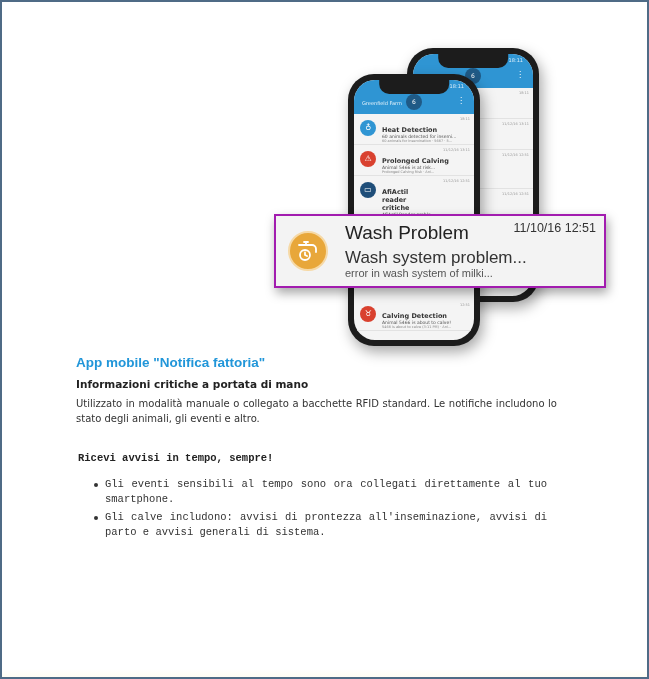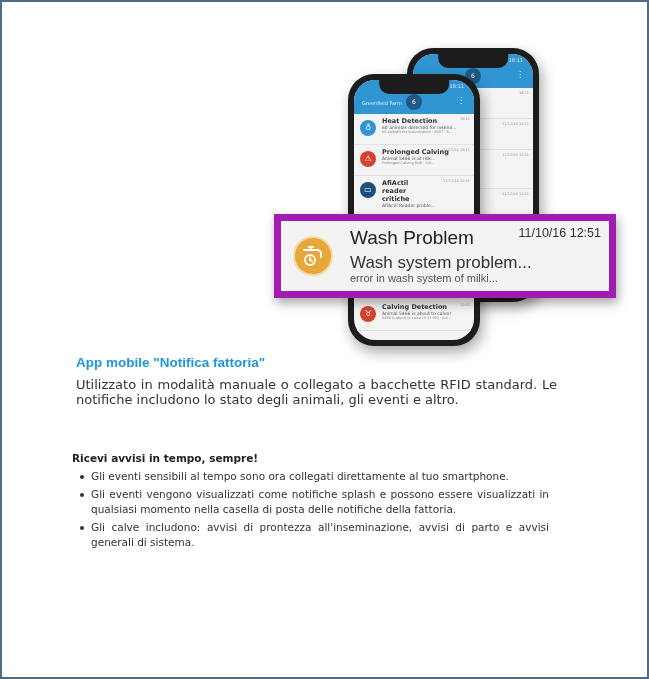--- a/index.html
+++ b/index.html
@@ -45,30 +45,30 @@
     .phone-back { left: 135px; top: 6px; width: 132px; height: 254px; }
     .phone-front { left: 76px; top: 32px; width: 132px; height: 272px; z-index: 2; }
     .notif-list { position: absolute; left: 0; right: 0; top: 34px; }
     .notif-item {
       position: relative; height: 30px; border-bottom: 1px solid #e2e2e2; padding-left: 28px;
     }
     .notif-item .ico {
       position: absolute; left: 6px; top: 6px; width: 16px; height: 16px; border-radius: 50%;
       color: #fff; font-size: 8px; line-height: 16px; text-align: center;
     }
-    .notif-item .t { font-size: 6.5px; color: #333; font-weight: bold; padding-top: 3px; white-space: nowrap; overflow: hidden; }
+    .notif-item .t { font-size: 6.5px; color: #333; font-weight: bold; padding-top: 12px; white-space: nowrap; overflow: hidden; }
     .notif-item .s { font-size: 4.5px; color: #555; white-space: nowrap; overflow: hidden; }
     .notif-item .s2 { font-size: 3.5px; color: #888; white-space: nowrap; overflow: hidden; }
     .notif-item .d { position: absolute; right: 4px; top: 3px; font-size: 3.5px; color: #999; }
     .notif-item.tall { height: 38px; }
     .calving-item { position: absolute; left: 0; right: 0; top: 220px; }
 
     .toast {
       position: absolute; left: 2px; top: 172px; width: 328px; height: 70px; z-index: 5;
-      background: #f3f3f3; border: 7px solid #a21caf;
+      background: #f3f3f3; border: 2px solid #a21caf;
       box-shadow: 2px 5px 10px rgba(0,0,0,0.35);
     }
     .toast .toast-icon {
       position: absolute; left: 12px; top: 15px; width: 40px; height: 40px; border-radius: 50%;
       background: #e8a73a; border: 2px solid #f6d9a6; box-sizing: border-box;
       display: flex; align-items: center; justify-content: center;
     }
     .toast .toast-title {
       position: absolute; left: 69px; top: 6px; font-family: "Liberation Sans", sans-serif;
       font-size: 19px; color: #222;
@@ -89,25 +89,25 @@
     
     .content { position: absolute; left: 74px; top: 352px; width: 481px; }
     .app-title {
       font-family: "Liberation Sans", sans-serif; font-weight: bold; font-size: 13.5px;
       color: #2196d9; margin: 0 0 6px 0; line-height: 17px;
     }
     .subtitle {
       font-size: 10.5px; font-weight: bold; color: #222; margin: 0 0 5px 0; line-height: 14px;
     }
     .para {
-      font-size: 13px; color: #333; line-height: 15px; margin: 0; text-align: justify;
-    }
-    .section2 { position: absolute; left: 70px; top: 449px; width: 481px; }
+      font-size: 10px; color: #333; line-height: 15px; margin: 0; text-align: justify;
+    }
+    .section2 { position: absolute; left: 76px; top: 449px; width: 481px; font-family: Liberation Mono, monospace; }
     .section2 .subtitle { margin-bottom: 3px; }
-    .bullets { list-style: none; margin: 4px; padding: 0; }
+    .bullets { list-style: none; margin: 12px; padding: 0; }
     .bullets li {
       position: relative; padding-left: 15px; font-size: 10.5px; color: #333; line-height: 15px;
       margin-bottom: 3px; text-align: justify;
     }
     .bullets li .bullet-dot {
       position: absolute; left: 4px; top: 6px; width: 4px; height: 4px; border-radius: 50%; background: #333;
     }
   </style>
 </head>
 <body>
@@ -209,26 +209,26 @@
       </div>
       <div class="toast-title">Wash Problem</div>
       <div class="toast-time">11/10/16 12:51</div>
       <div class="toast-sub">Wash system problem...</div>
       <div class="toast-detail">error in wash system of milki...</div>
     </div>
   </div>
 
   <div class="content">
     <h2 class="app-title">App mobile "Notifica fattoria"</h2>
+    <h3 class="subtitle">Informazioni critiche a portata di mano</h3>
     <p class="para">Utilizzato in modalità manuale o collegato a bacchette RFID standard. Le notifiche includono lo stato degli animali, gli eventi e altro.</p>
   </div>
 
   <div class="section2">
     <h3 class="subtitle">Ricevi avvisi in tempo, sempre!</h3>
     <ul class="bullets">
       <li><span class="bullet-dot"></span><span>Gli eventi sensibili al tempo sono ora collegati direttamente al tuo smartphone.</span></li>
-      <li><span class="bullet-dot"></span><span>Gli eventi vengono visualizzati come notifiche splash e possono essere visualizzati in qualsiasi momento nella casella di posta delle notifiche della fattoria.</span></li>
       <li><span class="bullet-dot"></span><span>Gli calve includono: avvisi di prontezza all'inseminazione, avvisi di parto e avvisi generali di sistema.</span></li>
     </ul>
   </div>
 
   <div class="bottom-tint"></div>
 </div>
 
 </body></html>

